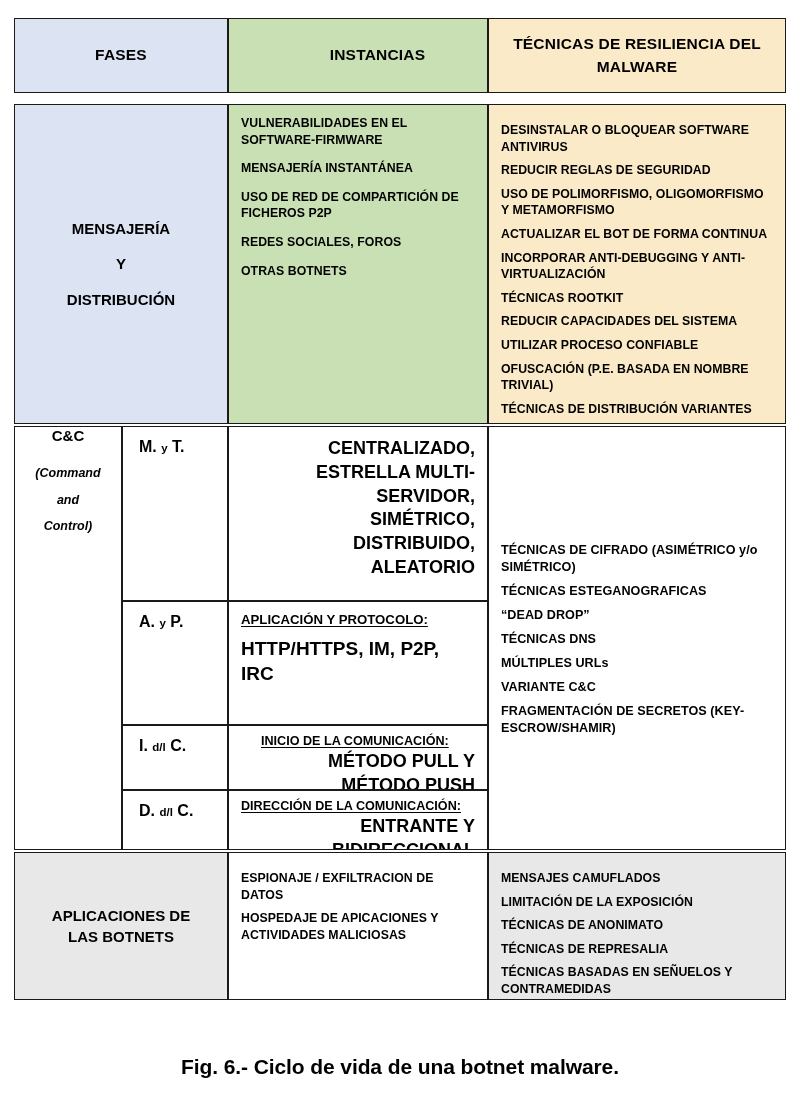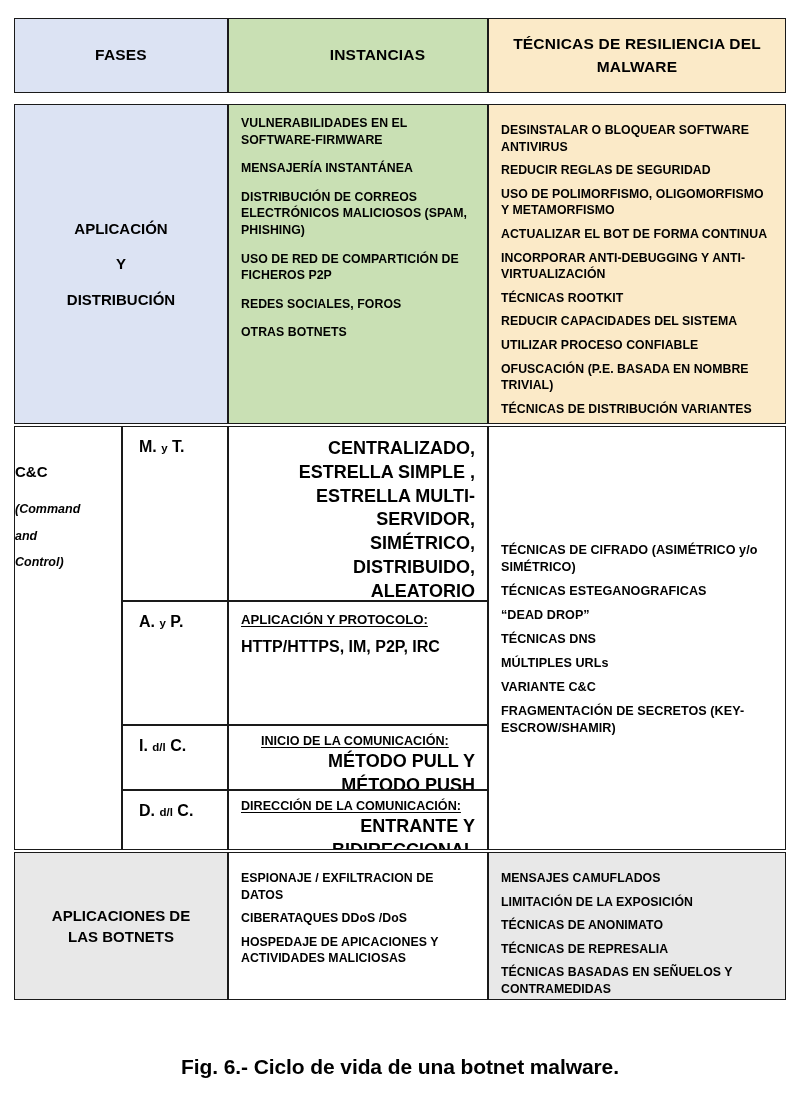--- a/index.html
+++ b/index.html
@@ -66,24 +66,23 @@
     line-height: 1.15;
     padding: 6px;
   }
   .phase-label .ln { display: block; margin: 9px 0; }
   .phase-label.tight .ln { margin: 2px 0; }
 
   
   .cc-label {
     display: flex;
     flex-direction: column;
-    align-items: flex-start;
+    align-items: center;
     justify-content: flex-start;
     text-align: center;
-    padding-top: 36px;
   }
   .cc-label .cc-main {
     font-size: 15px;
     font-weight: 700;
     margin-bottom: 16px;
   }
   .cc-label .cc-sub {
     font-size: 12.5px;
     font-style: italic;
     font-weight: 600;
@@ -129,21 +128,21 @@
 
   .body-lines {
     font-size: 18px;
     font-weight: 600;
     line-height: 1.32;
     text-align: right;
   }
   .body-lines .ln { display: block; }
 
   .big-line {
-    font-size: 16px;
+    font-size: 19px;
     font-weight: 600;
     line-height: 1.3;
   }
 
   
   .vcenter {
     display: flex;
     flex-direction: column;
     justify-content: center;
     height: 100%;
@@ -176,30 +175,29 @@
   </div>
 
   <div class="cell c-tan hdr" style="left:488px; top:18px; width:298px; height:75px;">
     <span>
       <span>TÉCNICAS DE RESILIENCIA DEL</span><br>
       <span>MALWARE</span>
     </span>
   </div>
 
   <div class="cell c-blue phase-label" style="left:14px; top:104px; width:214px; height:320px;">
-    <span class="ln">APLICACIÓN</span>
+    <span class="ln">MENSAJERÍA</span>
     <span class="ln">Y</span>
     <span class="ln">DISTRIBUCIÓN</span>
   </div>
 
   <div class="cell c-green cell-pad" style="left:228px; top:104px; width:260px; height:320px;">
     <div class="list">
       <div class="item">VULNERABILIDADES EN EL SOFTWARE-FIRMWARE</div>
       <div class="item">MENSAJERÍA INSTANTÁNEA</div>
-      <div class="item">DISTRIBUCIÓN DE CORREOS ELECTRÓNICOS MALICIOSOS (SPAM, PHISHING)</div>
       <div class="item">USO DE RED DE COMPARTICIÓN DE FICHEROS P2P</div>
       <div class="item">REDES SOCIALES, FOROS</div>
       <div class="item">OTRAS BOTNETS</div>
     </div>
   </div>
 
   <div class="cell c-tan cell-pad" style="left:488px; top:104px; width:298px; height:320px;">
     <div class="list dense">
       <div class="item">DESINSTALAR O BLOQUEAR SOFTWARE ANTIVIRUS</div>
       <div class="item">REDUCIR REGLAS DE SEGURIDAD</div>
@@ -233,21 +231,20 @@
     <span class="subphase"><span>I.</span> <span class="sm">d/l</span> <span>C.</span></span>
   </div>
 
   <div class="cell c-white" style="left:122px; top:790px; width:106px; height:60px;">
     <span class="subphase"><span>D.</span> <span class="sm">d/l</span> <span>C.</span></span>
   </div>
 
   <div class="cell c-white cell-pad" style="left:228px; top:426px; width:260px; height:175px;">
     <div class="body-lines">
       <span class="ln">CENTRALIZADO,</span>
-      <span class="ln">ESTRELLA SIMPLE ,</span>
       <span class="ln">ESTRELLA MULTI-SERVIDOR,</span>
       <span class="ln">SIMÉTRICO,</span>
       <span class="ln">DISTRIBUIDO,</span>
       <span class="ln">ALEATORIO</span>
     </div>
   </div>
 
   <div class="cell c-white cell-pad" style="left:228px; top:601px; width:260px; height:124px;">
     <span class="subhead t13">APLICACIÓN Y PROTOCOLO:</span>
     <div class="big-line">
@@ -284,21 +281,20 @@
   </div>
 
   <div class="cell c-gray phase-label tight" style="left:14px; top:852px; width:214px; height:148px;">
     <span class="ln">APLICACIONES DE</span>
     <span class="ln">LAS BOTNETS</span>
   </div>
 
   <div class="cell c-white cell-pad" style="left:228px; top:852px; width:260px; height:148px;">
     <div class="list dense">
       <div class="item">ESPIONAJE / EXFILTRACION DE DATOS</div>
-      <div class="item">CIBERATAQUES DDoS /DoS</div>
       <div class="item">HOSPEDAJE DE APICACIONES Y ACTIVIDADES MALICIOSAS</div>
     </div>
   </div>
 
   <div class="cell c-gray cell-pad" style="left:488px; top:852px; width:298px; height:148px;">
     <div class="list dense">
       <div class="item">MENSAJES CAMUFLADOS</div>
       <div class="item">LIMITACIÓN DE LA EXPOSICIÓN</div>
       <div class="item">TÉCNICAS DE ANONIMATO</div>
       <div class="item">TÉCNICAS DE REPRESALIA</div>

